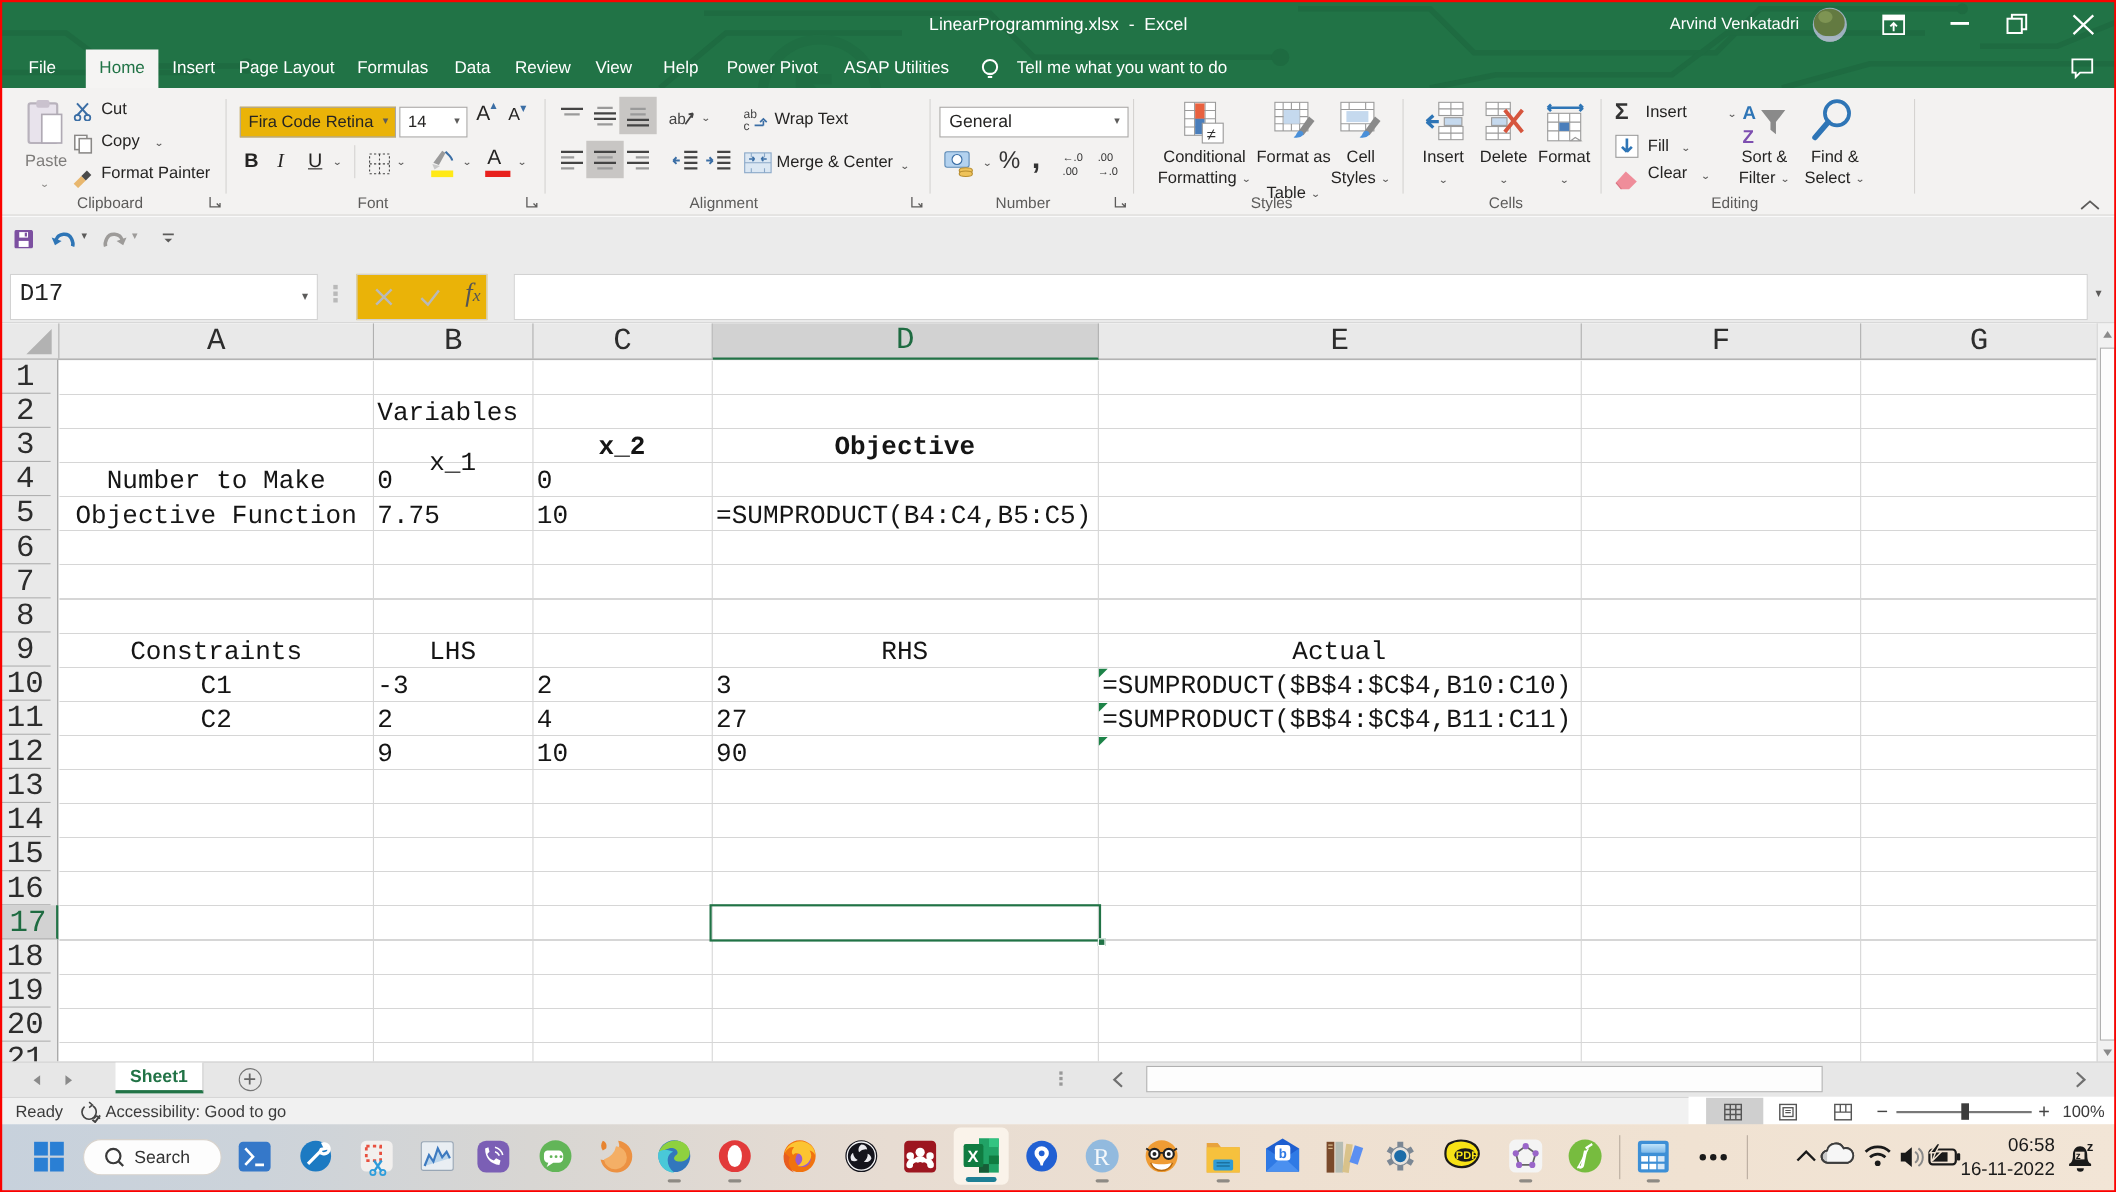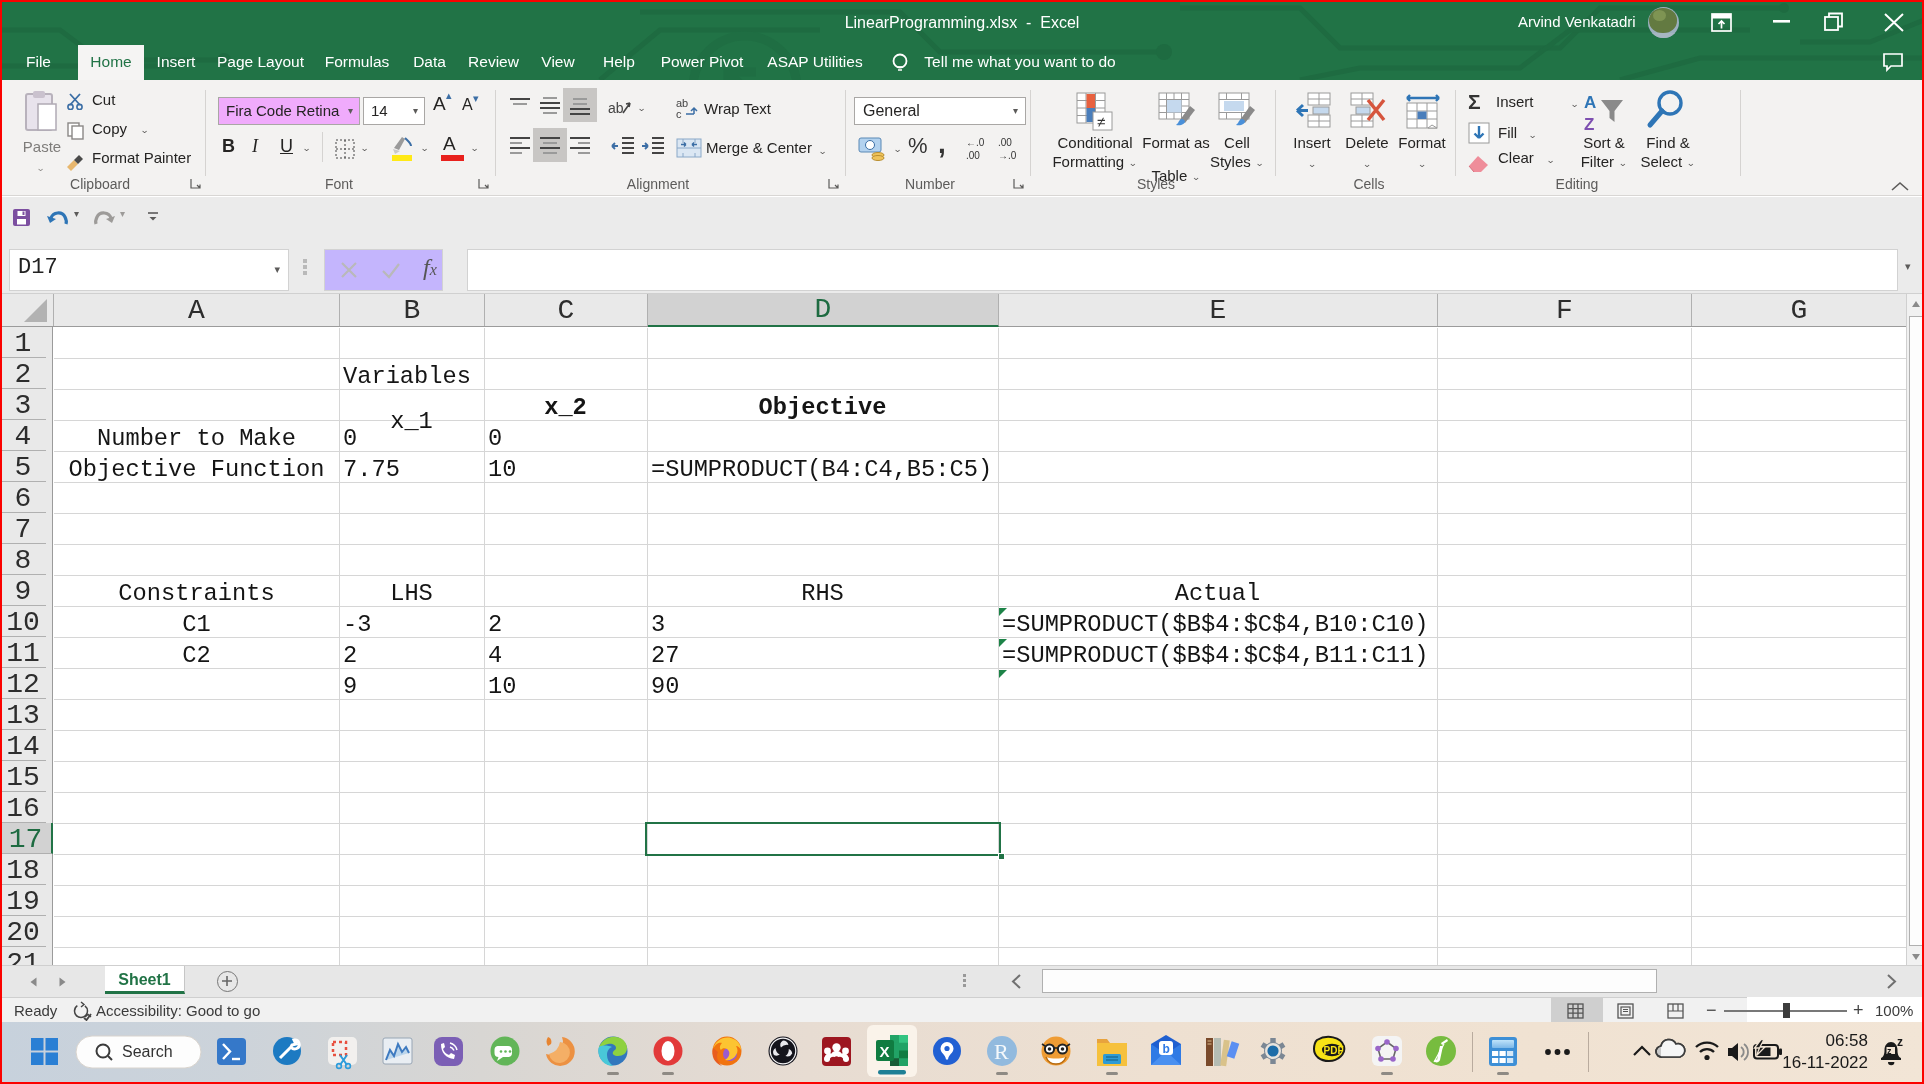--- a/index.html
+++ b/index.html
@@ -20,40 +20,40 @@
 #ribbon { position:absolute; left:0; top:80px; width:1924px; height:116px; background:#f3f2f1; border-bottom:1px solid #d8d6d4; color:#252423; font-size:15px; }
 .gsep { position:absolute; top:10px; height:86px; width:1px; background:#d5d3d1; }
 .glabel { position:absolute; top:96px; font-size:14px; color:#5c5b5a; width:120px; text-align:center; }
 .launcher { position:absolute; top:97px; width:13px; height:13px; }
 .chev { display:inline-block; font-size:11px; color:#5c5b5a; transform:scaleY(.8); }
 
 
 #qatbar { position:absolute; left:0; top:197px; width:1924px; height:43px; background:#ebebeb; }
 #fbar { position:absolute; left:0; top:240px; width:1924px; height:54px; background:#ebebeb; border-bottom:1px solid #d0d0d0; }
 #namebox { position:absolute; left:9px; top:9px; width:280px; height:42px; background:#fff; border:1px solid #d2d2d2; }
-#fxbox { position:absolute; left:324px; top:9px; width:119px; height:42px; background:#c4b5fd; border:1px solid #d2d2d2; }
+#fxbox { position:absolute; left:324px; top:9px; width:119px; height:42px; background:#eab308; border:1px solid #d2d2d2; }
 #finput { position:absolute; left:467px; top:9px; width:1431px; height:42px; background:#fff; border:1px solid #d2d2d2; }
 
 
 #sheet { position:absolute; left:0; top:294px; width:1906px; height:671px; background:#fff; }
 #colhdr { position:absolute; left:0; top:0; width:1906px; height:33px; background:#e9e9e9; border-bottom:1px solid #9b9b9b; }
 .ch { position:absolute; top:0; height:32px; line-height:34px; text-align:center; font-size:28px; color:#2d2d2d; border-right:1px solid #b0b0b0; font-family:"Liberation Mono", monospace; }
 #rowhdr { position:absolute; left:0; top:33px; width:53px; height:638px; background:#e9e9e9; border-right:1px solid #9b9b9b; }
 .rh { position:absolute; left:0; width:46px; height:31px; line-height:33px; text-align:center; font-size:28px; color:#2d2d2d; border-bottom:1px solid #b0b0b0; font-family:"Liberation Mono", monospace;}
 #cells { position:absolute; left:54px; top:34px; width:1852px; height:637px;
   background-image:repeating-linear-gradient(to bottom, transparent 0px, transparent 30px, #d6d6d6 30px, #d6d6d6 31px); }
 .vline { position:absolute; top:0; width:1px; height:637px; background:#d6d6d6; }
 .ct { position:absolute; height:31px; line-height:36px; font-family:"Liberation Mono", monospace; font-size:23.7px; color:#151515; white-space:pre; }
 .ctr { text-align:center; }
 .tri { position:absolute; width:0; height:0; border-left:8px solid #1d8348; border-bottom:8px solid transparent; }
 
 
 #vscroll { position:absolute; left:1906px; top:294px; width:18px; height:674px; background:#f1f1f1; border-left:1px solid #d0d0d0; }
 #tabstrip { position:absolute; left:0; top:965px; width:1924px; height:32px; background:#e7e7e7; border-top:1px solid #cfcfcf; }
-#statusbar { position:absolute; left:0; top:997px; width:1747px; height:25px; background:#f1f1f1; border-top:1px solid #cfcfcf; font-size:15px; color:#3b3b3b; }
+#statusbar { position:absolute; left:0; top:997px; width:1535px; height:25px; background:#f1f1f1; border-top:1px solid #cfcfcf; font-size:15px; color:#3b3b3b; }
 
 
 #taskbar { position:absolute; left:0; top:1022px; width:1924px; height:62px;
   background:linear-gradient(90deg,#c7d1dc 0%,#ccd3da 12%,#d8d6d3 25%,#e7dcd2 42%,#eee0d1 60%,#f0e2d2 80%,#f2e5d6 100%); }
 </style>
 </head>
 <body>
 <div id="screen">
   <div id="titlebar">
     <svg width="1924" height="80" style="position:absolute;left:0;top:0" viewBox="0 0 1924 80">
@@ -166,21 +166,21 @@
       <rect x="6" y="4" width="11" height="13" fill="#fff" stroke="#8a8886" stroke-width="1.4"></rect>
     </svg>
     <div class="abs" style="left:92px;top:40px">Copy</div>
     <div class="abs" style="left:140px;top:40px"><span class="chev">⌄</span></div>
     <svg class="abs" style="left:64px;top:71px" width="22" height="20" viewBox="0 0 22 20">
       <path d="M3 16 L10 9 L14 13 L7 20 Z" fill="#e8b76e"></path>
       <path d="M10 9 L15 4 L19 8 L14 13 Z" fill="#4a4a4a"></path>
     </svg>
     <div class="abs" style="left:92px;top:69px">Format Painter</div>
 
-    <div class="abs" style="left:218px;top:17px;width:142px;height:28px;background:#f0abfc;border:1px solid #a9a7a5;font-size:15px;line-height:26px;padding-left:7px;">Fira Code Retina<span class="abs" style="right:6px;top:0px;color:#5c5b5a;font-size:10px;">▾</span></div>
+    <div class="abs" style="left:218px;top:17px;width:142px;height:28px;background:#eab308;border:1px solid #a9a7a5;font-size:15px;line-height:26px;padding-left:7px;">Fira Code Retina<span class="abs" style="right:6px;top:0px;color:#5c5b5a;font-size:10px;">▾</span></div>
     <div class="abs" style="left:363px;top:17px;width:62px;height:28px;background:#fff;border:1px solid #a9a7a5;font-size:15px;line-height:26px;padding-left:7px;">14<span class="abs" style="right:6px;top:0px;color:#5c5b5a;font-size:10px;">▾</span></div>
     <div class="abs" style="left:433px;top:13px;font-size:19px;">A<span style="position:absolute;left:13px;top:-4px;font-size:11px;color:#3b6ea5">▴</span></div>
     <div class="abs" style="left:462px;top:16px;font-size:16px;">A<span style="position:absolute;left:11px;top:-4px;font-size:11px;color:#3b6ea5">▾</span></div>
     <div class="abs" style="left:222px;top:56px;font-weight:bold;font-size:18px;">B</div>
     <div class="abs" style="left:252px;top:56px;font-style:italic;font-size:18px;font-family:'Liberation Serif',serif;">I</div>
     <div class="abs" style="left:280px;top:56px;text-decoration:underline;font-size:18px;">U</div>
     <div class="abs" style="left:302px;top:58px"><span class="chev">⌄</span></div>
     <div class="abs" style="left:322px;top:52px;width:1px;height:30px;background:#d5d3d1;"></div>
     <svg class="abs" style="left:334px;top:58px" width="22" height="22" viewBox="0 0 22 22">
       <g stroke="#444" stroke-width="1" stroke-dasharray="2 2">

